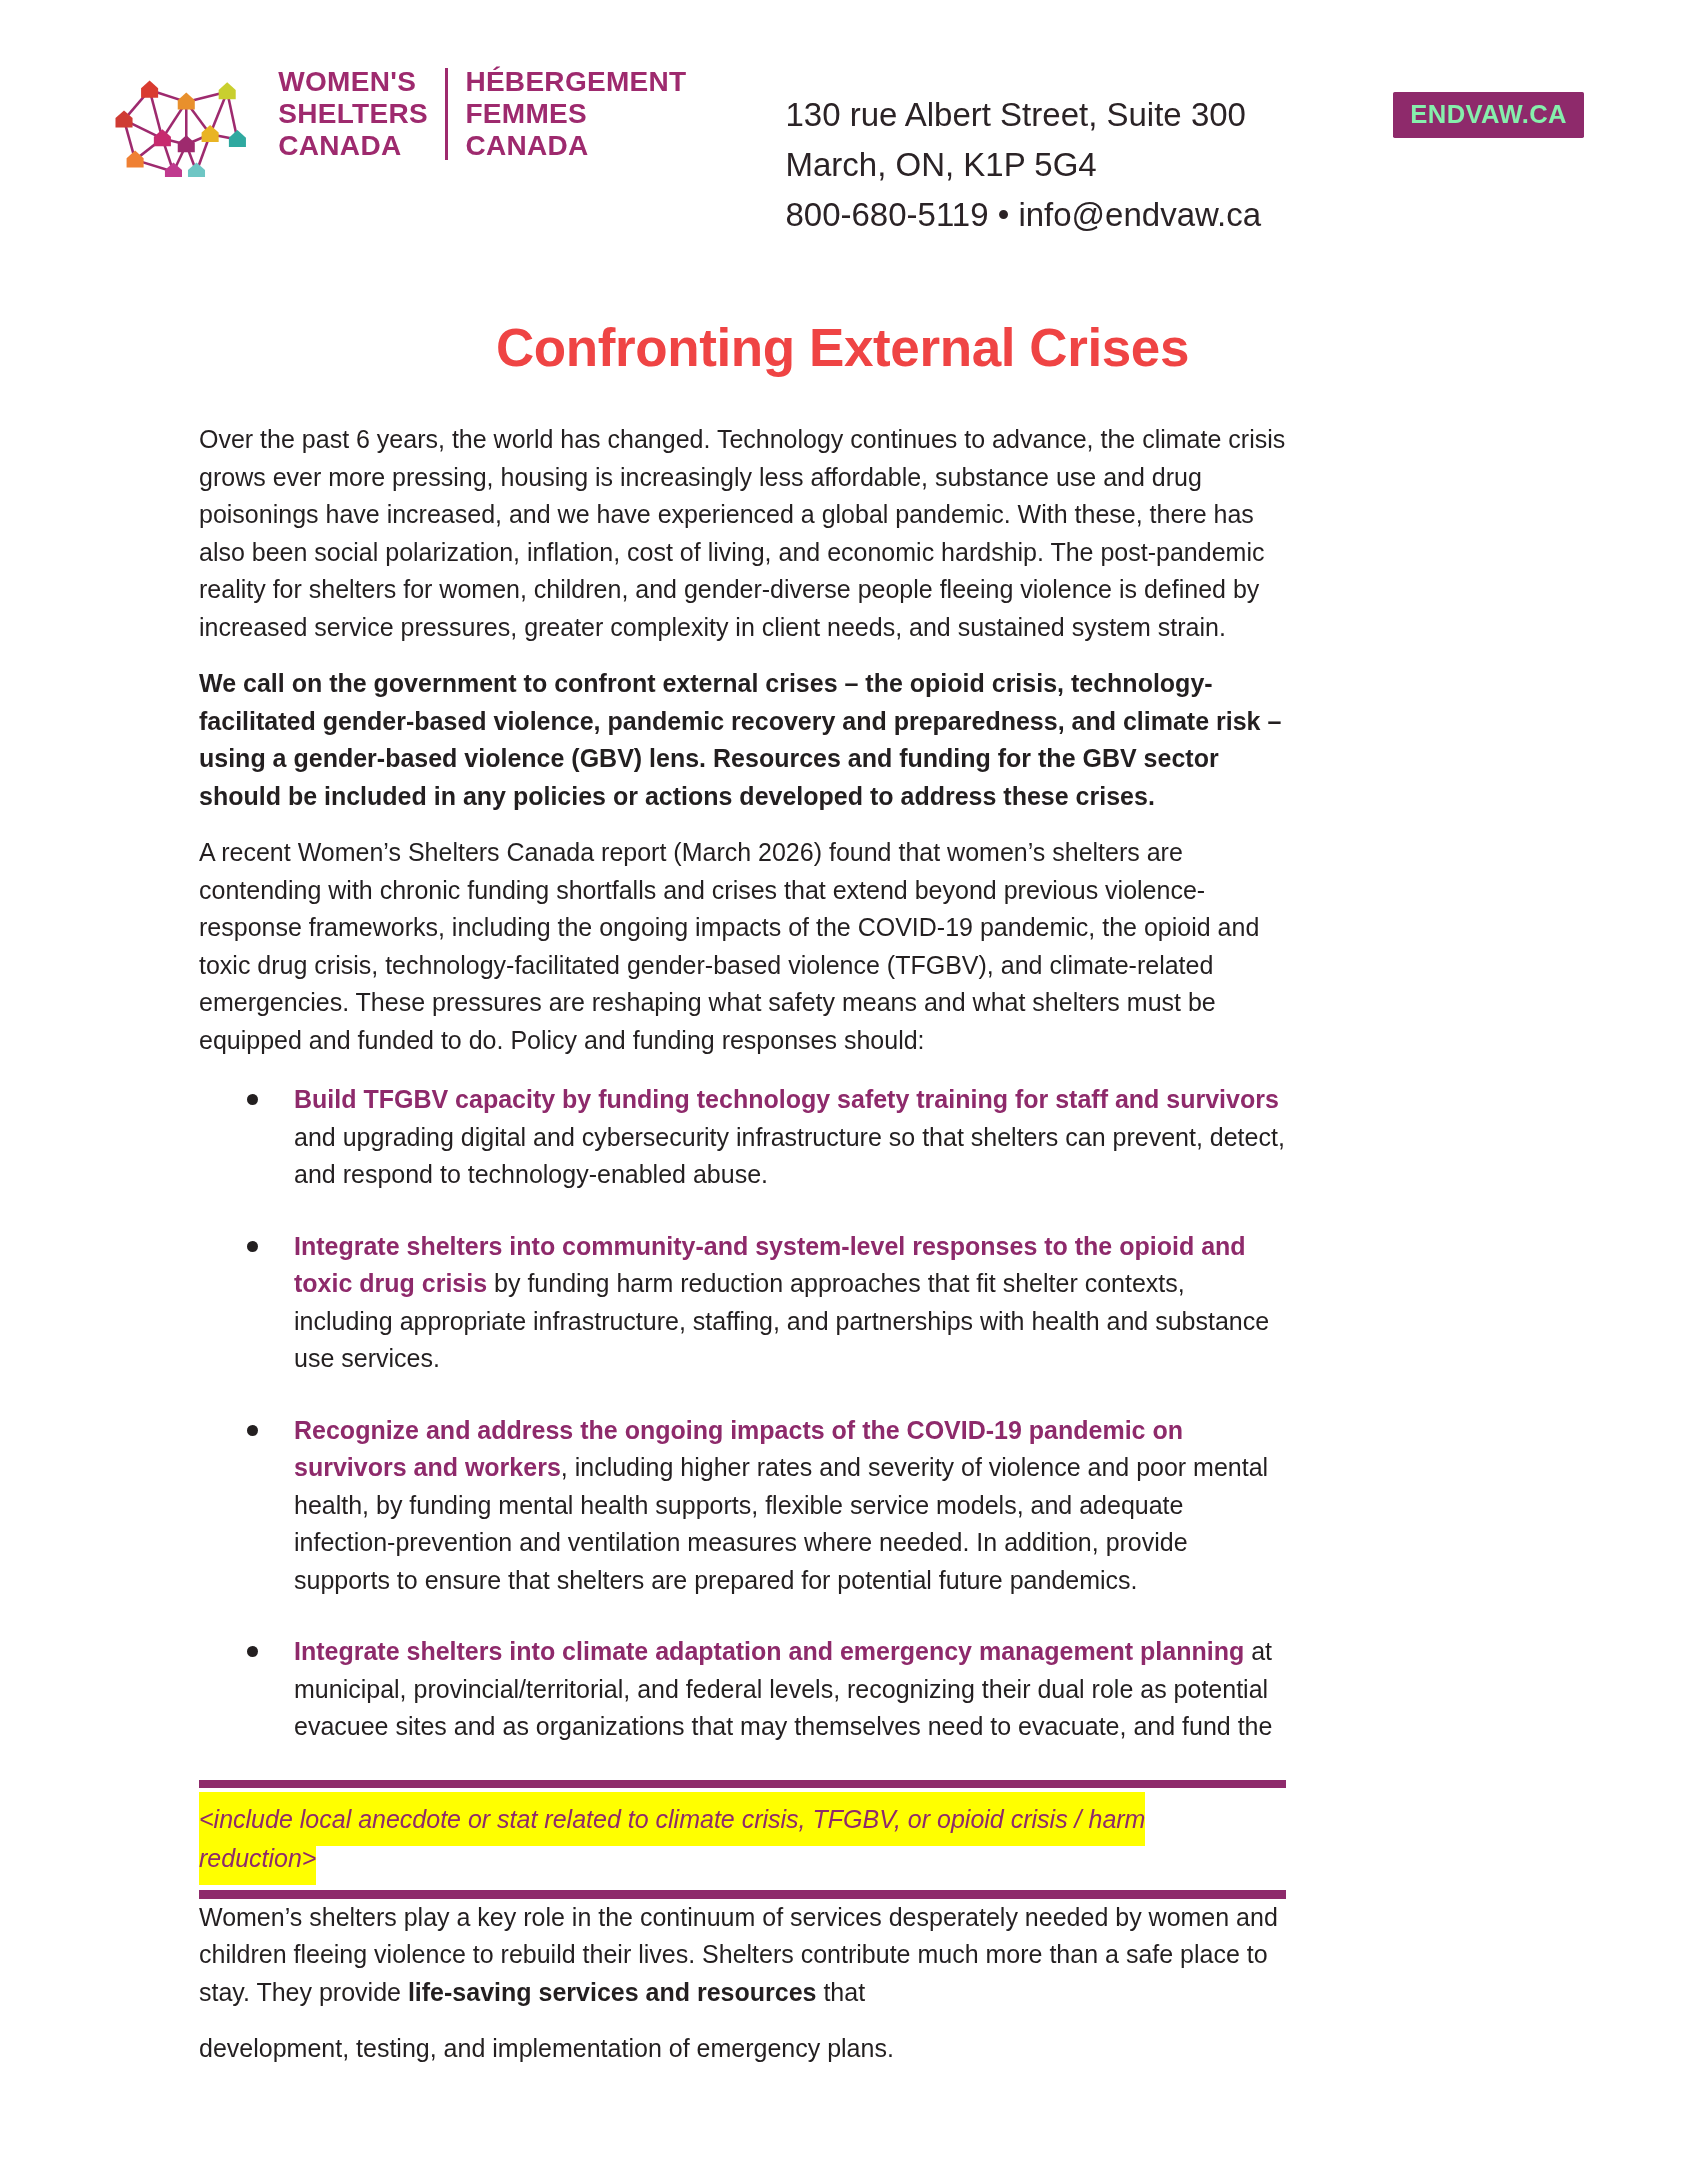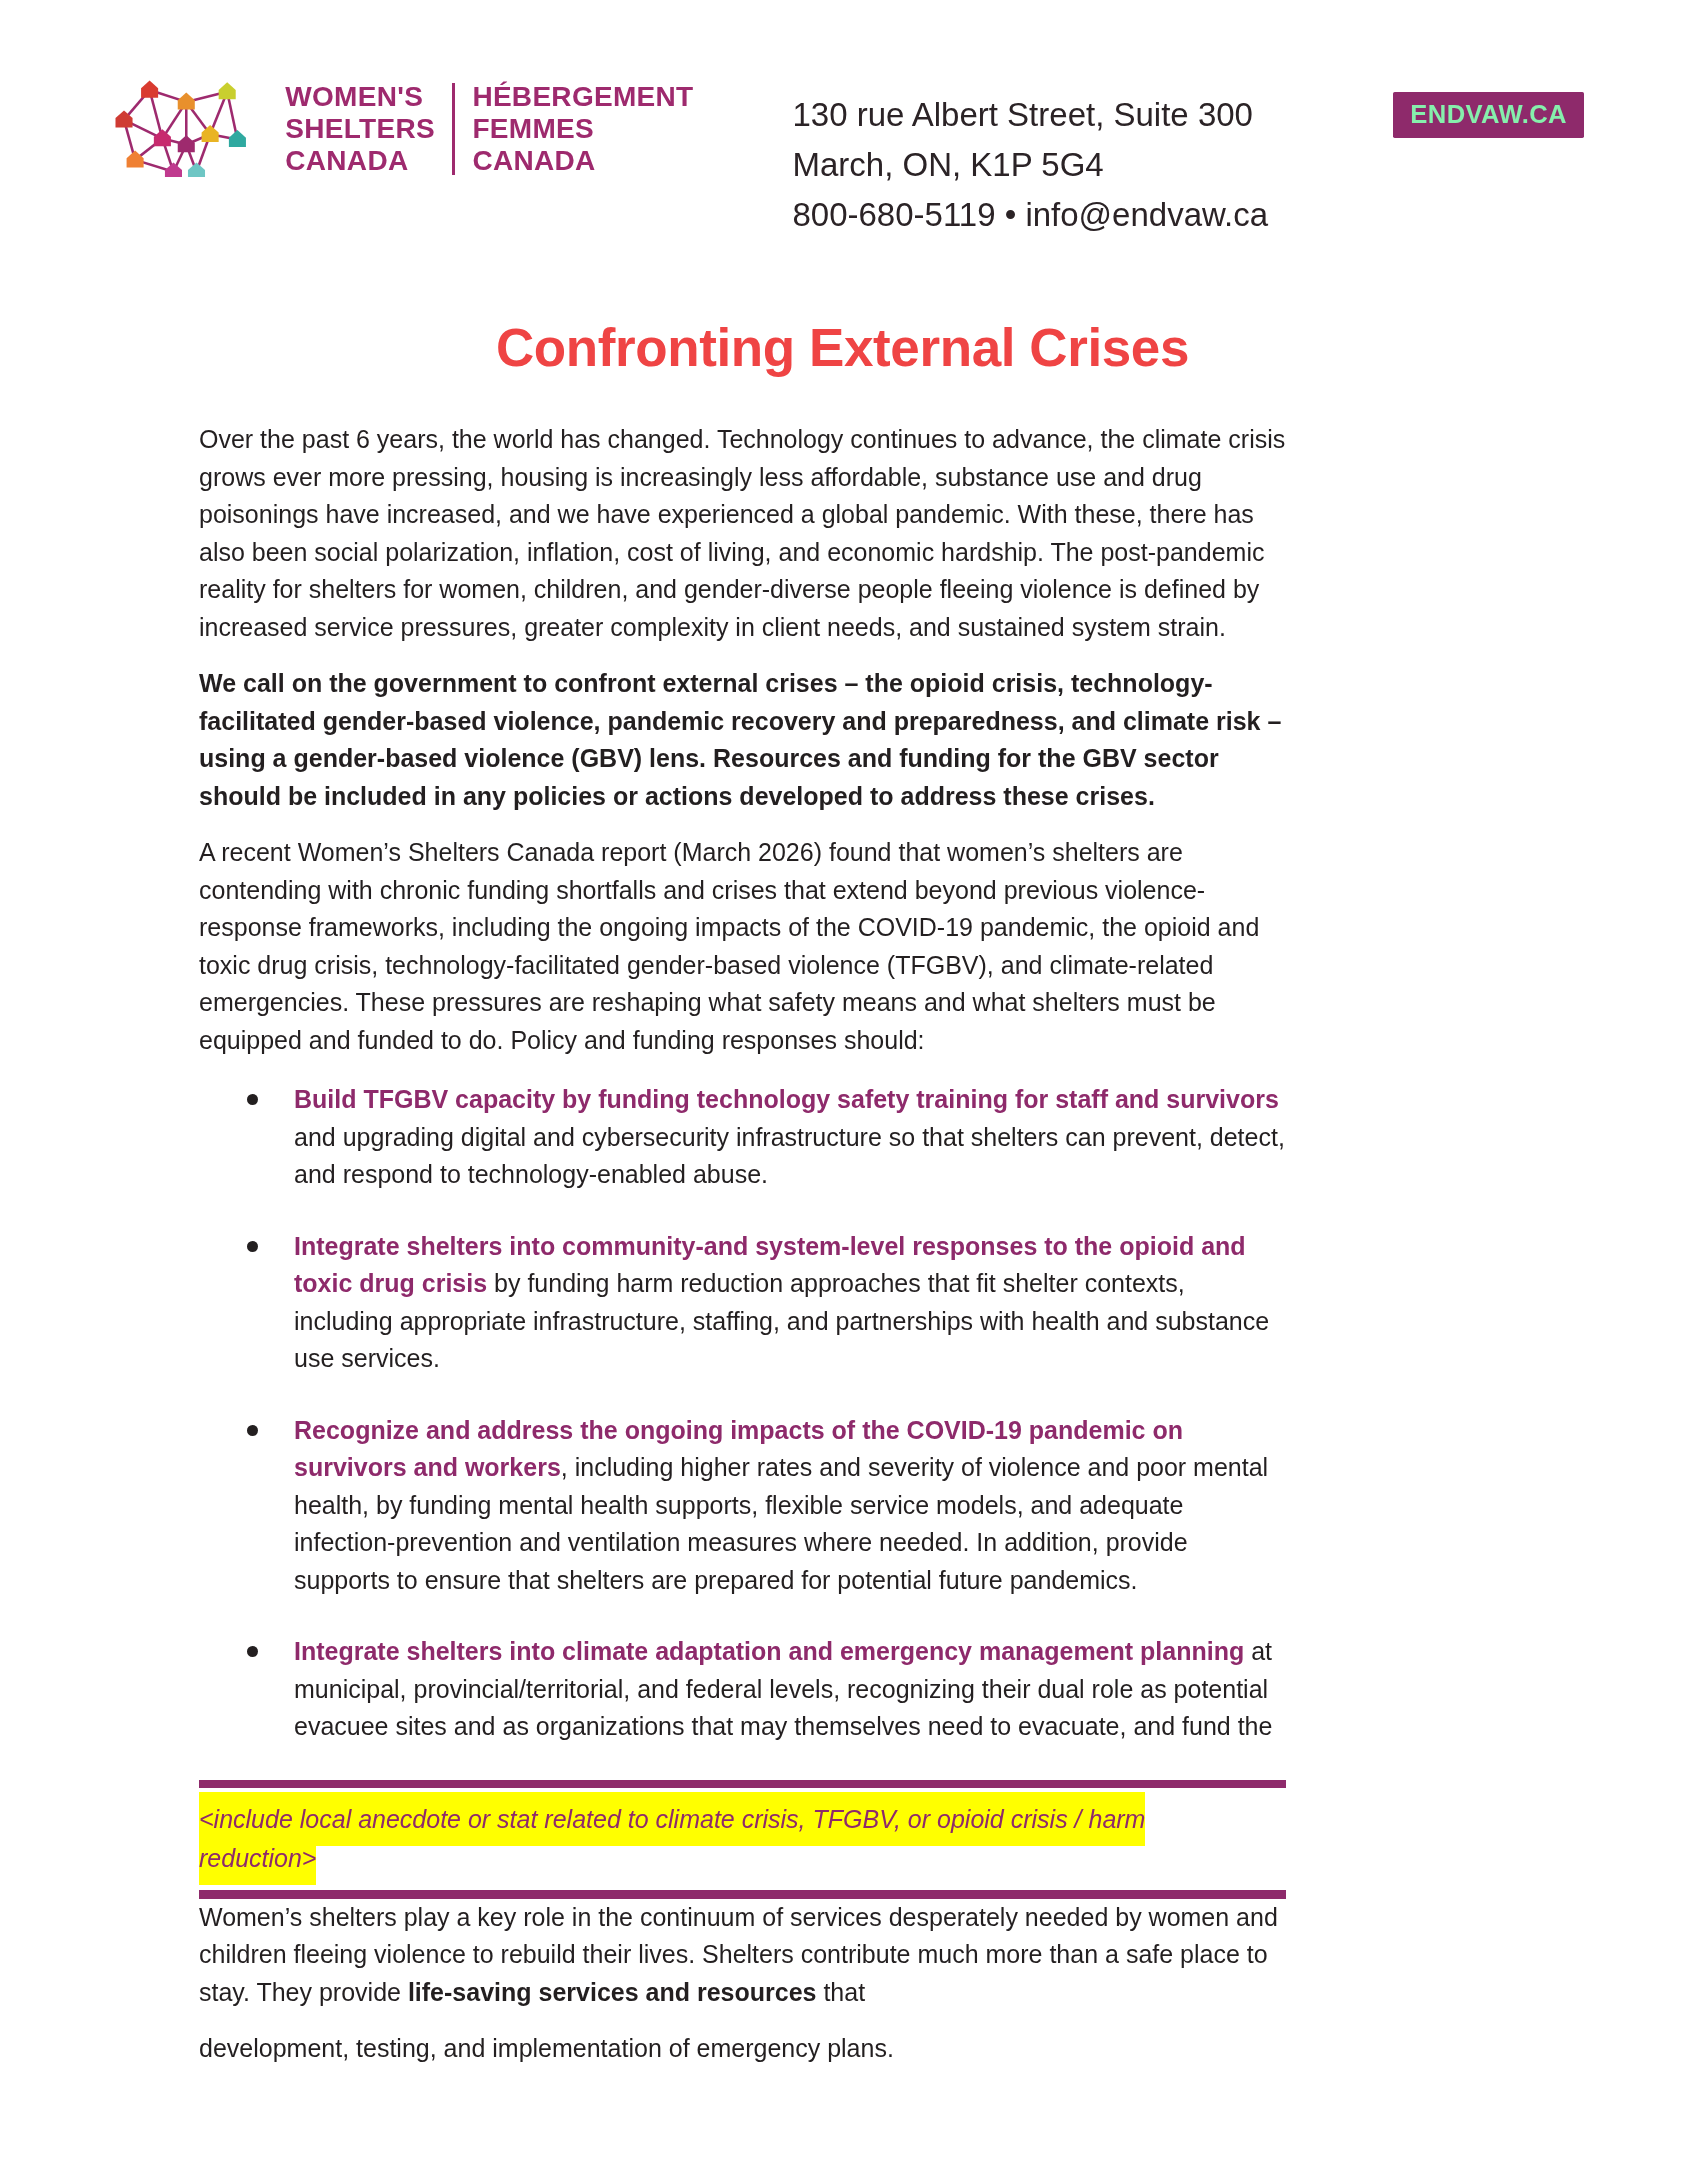--- a/index.html
+++ b/index.html
@@ -25,23 +25,22 @@
   
   .header {
     position: relative;
     display: flex;
     align-items: flex-start;
     padding: 66px 101px 0 101px;
     box-sizing: border-box;
   }
   .logo-block {
     display: flex;
-    align-items: flex-end;
+    align-items: flex-start;
     flex: 0 0 auto;
-    gap: 7px;
   }
   .logo-mark {
     width: 162px;
     height: 111px;
     flex: 0 0 auto;
     display: block;
   }
   .logo-words {
     display: flex;
     align-items: flex-start;

